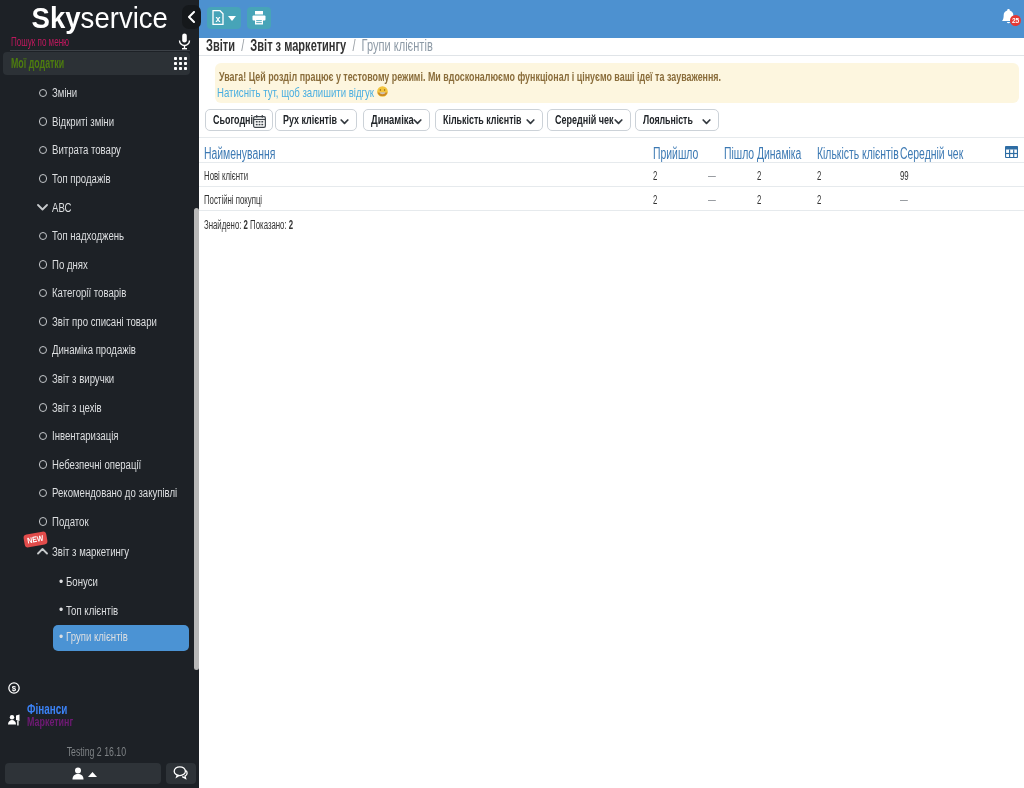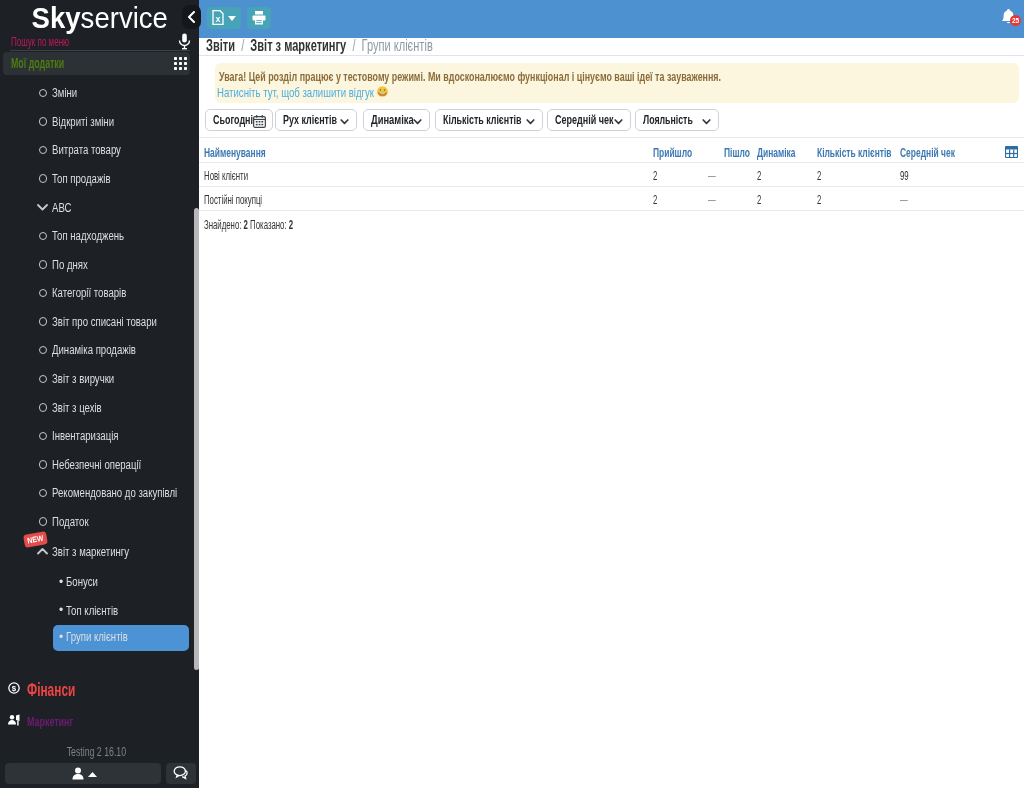--- a/index.html
+++ b/index.html
@@ -5,21 +5,21 @@
 body{font-family:"Liberation Sans",sans-serif;position:relative;background:#fff;overflow:hidden}
 .abs{position:absolute}
 .sx{display:inline-block;transform-origin:0 50%;white-space:nowrap}
 .mitem{position:absolute;left:0;width:193px;height:29px;color:#dddfe1;font-size:12px}
 .mitem .circ{position:absolute;left:38.5px;top:10px;width:8.6px;height:8.6px;border:1.4px solid #c3c6c9;border-radius:50%}
 .mitem .txt{position:absolute;left:52px;top:7.5px;white-space:nowrap;transform:scaleX(.80);transform-origin:0 50%}
 .sub .txt{left:66px}
 .sub .bull{position:absolute;left:59px;top:7px}
 .fbtn{position:absolute;top:109px;height:22px;border:1px solid #ccd2d8;border-radius:5px;background:#fff;font-size:12px;font-weight:bold;color:#212529;line-height:21px}
 .fbtn .sx{position:absolute;left:7px;top:0;line-height:21px}
-.hdr{position:absolute;top:145px;font-size:13px;font-weight:bold;color:#3c79b3}
+.hdr{position:absolute;top:145px;font-size:16px;font-weight:normal;color:#3c79b3}
 .hdr .sx,.cell .sx{transform:scaleX(.65)}
 .cell{position:absolute;font-size:12px;color:#333}
 .chev{position:absolute;top:9px;right:7px}
 </style></head>
 <body>
 
 <div class="abs" style="left:0;top:0;width:199px;height:788px;background:#1d2126"></div>
 
 <div class="abs" style="left:0;top:2px;width:200px;text-align:center;color:#fff;font-size:29px"><span class="sx" style="transform:scaleX(.95);transform-origin:50% 50%"><span style="font-weight:bold">Sky</span><span>service</span></span></div>
 
@@ -133,21 +133,21 @@
 <div class="abs" style="left:53px;top:625px;width:136px;height:26px;background:#4b93d4;border-radius:5px"></div>
 <div class="mitem sub" style="top:625px">
     <div class="bull" style="top:5px">•</div>
     <div class="txt" style="top:5px">Групи клієнтів</div>
   </div>
 
 <svg class="abs" style="left:8px;top:682px" width="12" height="12" viewBox="0 0 13 13">
     <circle cx="6.5" cy="6.5" r="5.6" fill="none" stroke="#fff" stroke-width="1.4"></circle>
     <text x="6.5" y="9.6" font-size="8.5" font-weight="bold" fill="#fff" text-anchor="middle" font-family="Liberation Sans">$</text>
   </svg>
-<div class="abs" style="left:27px;top:680px;color:#ef4444;font-size:18px;font-weight:bold"><span class="sx" style="transform:scaleX(.66)">Фінанси</span></div>
+<div class="abs" style="left:27px;top:700px;color:#3b82f6;font-size:15px;font-weight:bold"><span class="sx" style="transform:scaleX(.66)">Фінанси</span></div>
 
 <svg class="abs" style="left:7px;top:714px" width="14" height="14" viewBox="0 0 14 14">
     <g fill="#fff">
       <circle cx="5" cy="3.2" r="2.2"></circle>
       <path d="M1,10.5 C1,7.5 3,6 5,6 C7,6 9,7.5 9,10.5 Z"></path>
       <path d="M9,1.5 L12.5,0.5 L12.5,7 L9,6 Z"></path>
       <rect x="10.2" y="6.5" width="1.4" height="5"></rect>
     </g>
   </svg>
 <div class="abs" style="left:27px;top:714px;color:#701a75;font-size:13.5px;font-weight:bold"><span class="sx" style="transform:scaleX(.66)">Маркетинг</span></div>

